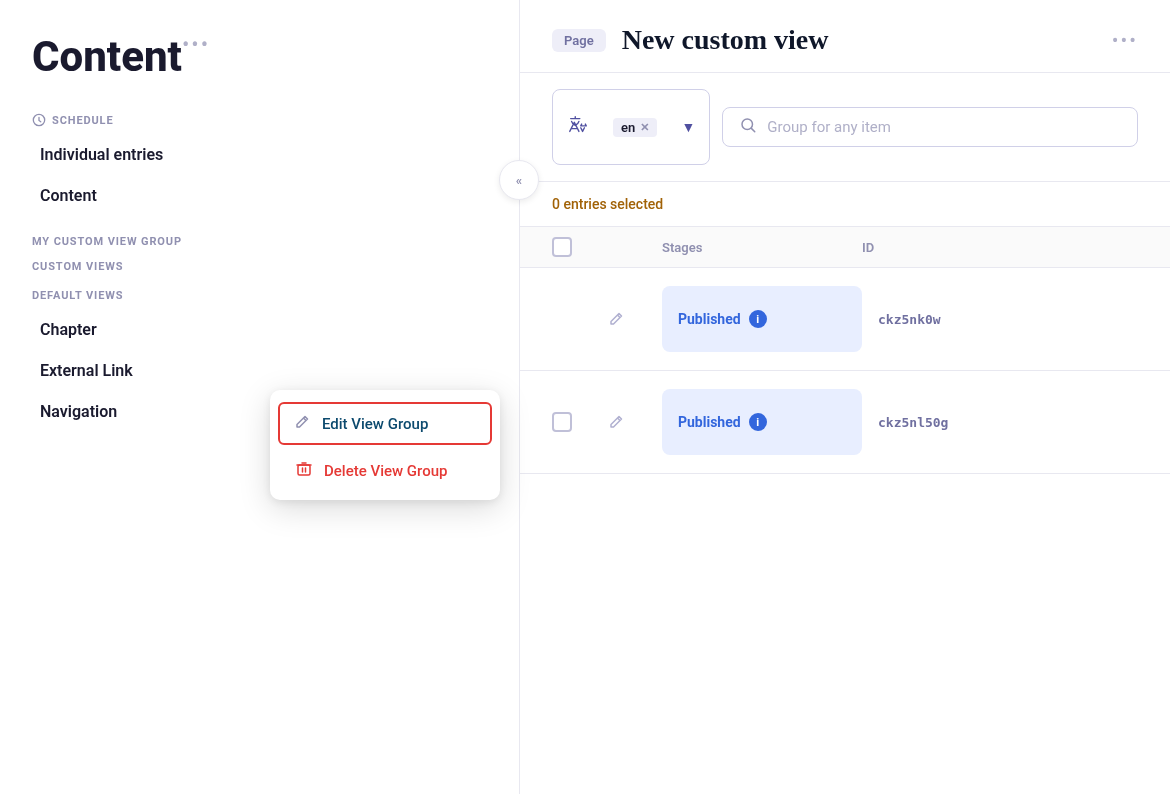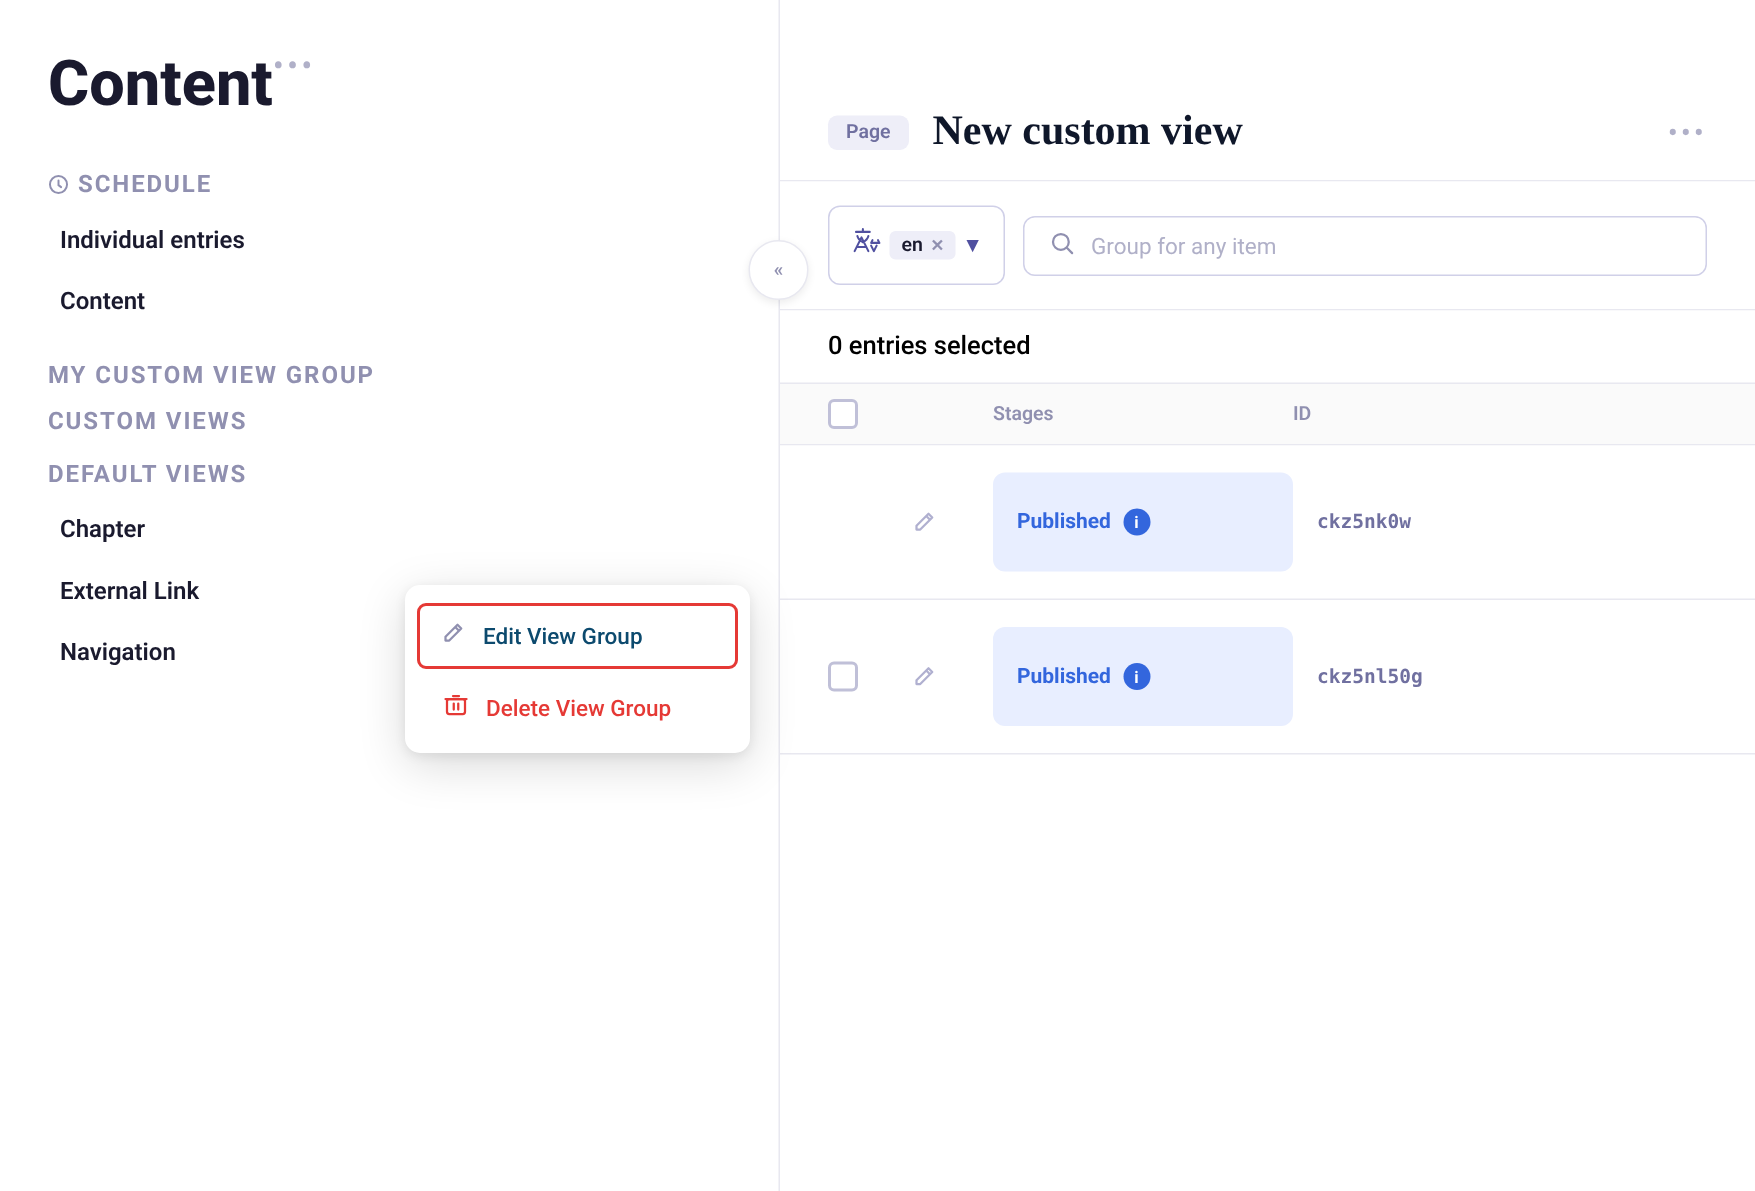--- a/index.html
+++ b/index.html
@@ -33,21 +33,21 @@
     }
 
     .sidebar-title-dots {
       font-size: 22px;
       color: #b0b0c8;
       letter-spacing: 2px;
       font-weight: 400;
     }
 
     .section-label {
-      font-size: 16px;
+      font-size: 11px;
       font-weight: 700;
       color: #9090b0;
       letter-spacing: 0.08em;
       margin-bottom: 8px;
       margin-top: 20px;
       display: flex;
       align-items: center;
       gap: 6px;
     }
 
@@ -134,21 +134,20 @@
       font-weight: 600;
     }
 
     
     .main-content {
       flex: 1;
       display: flex;
       flex-direction: column;
       background: #f8f8fd;
       overflow: hidden;
-      margin-top: 48px;
     }
 
     .main-header {
       padding: 24px 32px 16px;
       background: #fff;
       border-bottom: 1px solid #e8e8f0;
       display: flex;
       align-items: center;
       gap: 16px;
     }
@@ -182,24 +181,24 @@
       background: #fff;
       border-bottom: 1px solid #e8e8f0;
       display: flex;
       align-items: center;
       gap: 12px;
     }
 
     .lang-selector {
       display: flex;
       align-items: center;
-      gap: 4px;
+      gap: 24px;
       border: 1.5px solid #d0d0e8;
       border-radius: 8px;
-      padding: 12px 14px;
+      padding: 24px 14px;
       background: #fff;
       cursor: pointer;
     }
 
     .translate-icon {
       font-size: 18px;
       color: #5050a0;
     }
 
     .lang-tag {
@@ -248,22 +247,22 @@
 
     
     .table-area {
       flex: 1;
       overflow-y: auto;
       background: #fff;
     }
 
     .entries-info {
       padding: 14px 32px;
-      font-size: 17px;
-      color: #000000;
+      font-size: 14px;
+      color: #a16207;
       font-weight: 500;
       border-bottom: 1px solid #e8e8f0;
     }
 
     .table-header {
       display: flex;
       align-items: center;
       padding: 10px 32px;
       border-bottom: 1.5px solid #e8e8f0;
       background: #fafafa;

